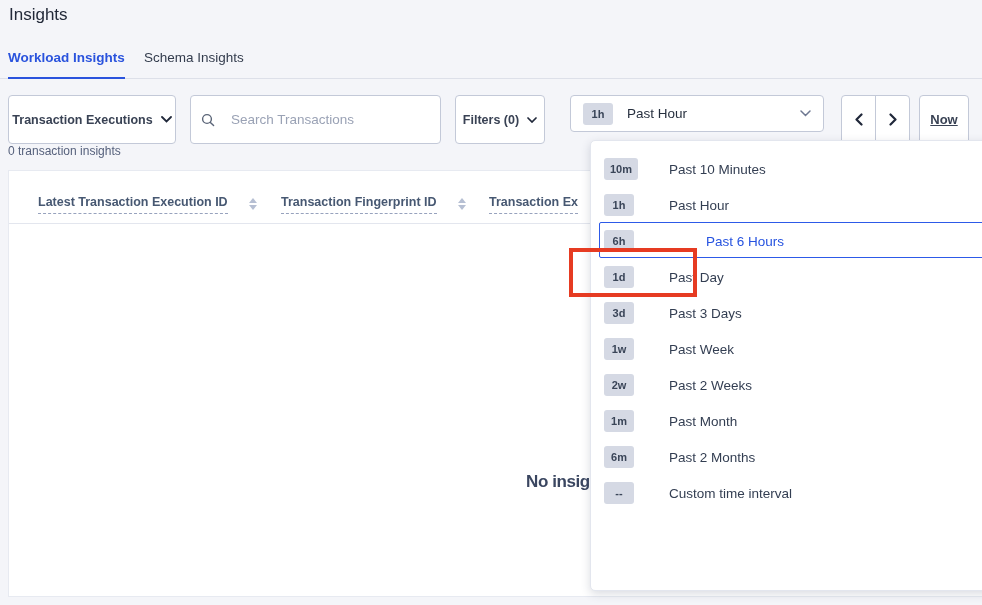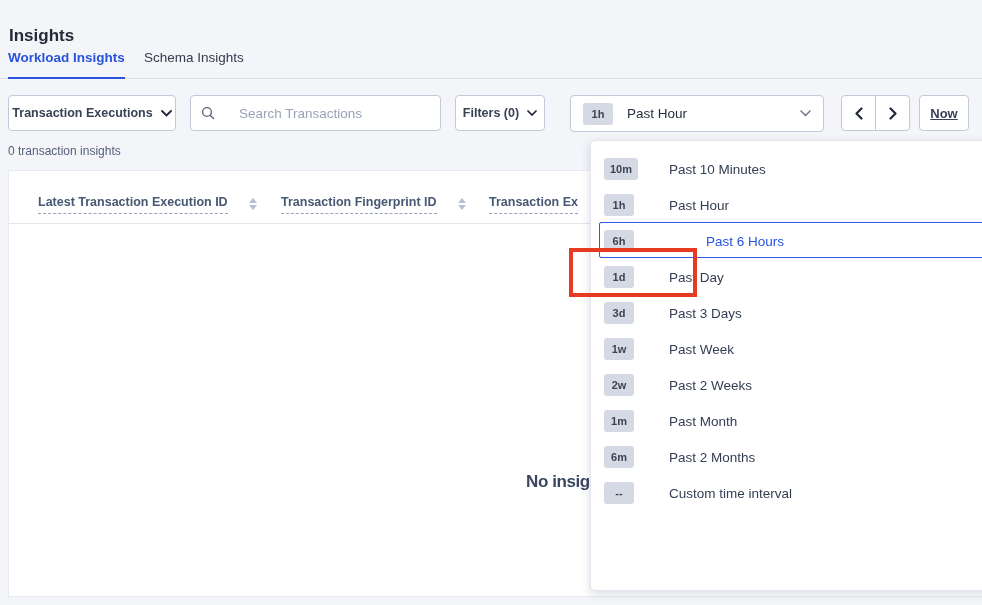--- a/index.html
+++ b/index.html
@@ -1,35 +1,35 @@
 <!DOCTYPE html>
 <html><head>
 <meta charset="utf-8">
 <style>
   * { margin:0; padding:0; box-sizing:border-box; }
   html,body { width:982px; height:605px; }
   body { font-family:"Liberation Sans", sans-serif; }
   .page { position:relative; width:982px; height:605px; background:#f4f5f9; overflow:hidden; }
 
   
-  .page-title { position:absolute; left:9px; top:5px; font-size:17px; font-weight:700; color:#232a39;margin-top:21px; }
+  .page-title { position:absolute; left:9px; top:5px; font-size:17px; font-weight:400; color:#232a39; }
   .tabbar { position:absolute; left:0; top:44px; width:100%; height:35px; border-bottom:1px solid #dde0e9; }
   .tab { position:absolute; top:6px; font-size:13.5px; color:#333c4d; height:29px; cursor:pointer; }
   .tab-active { left:8px; color:#2a53dd; font-weight:700; border-bottom:2px solid #2a53dd; }
   .tab-inactive { left:144px; font-weight:400; }
 
   
   .toolbar { position:absolute; left:0; top:95px; width:100%; height:37px; }
-  .btn, .search, .combo, .navgrp, .now { position:absolute; top:0; height:36px; background:#fff;
+  .btn, .search, .combo, .navgrp, .now { position:absolute; top:0; height:49px; background:#fff;
     border:1px solid #c3c9d8; border-radius:4px; }
   .btn { display:flex; align-items:center; justify-content:center; gap:8px;
     font-size:12.5px; font-weight:700; color:#394254; cursor:pointer; }
   .btn-view { left:8px; width:168px; }
   .btn-filters { left:455px; width:90px; }
-  .search { left:190px; width:251px; display:flex; align-items:center; padding:0 10px; gap:24px; }
+  .search { left:190px; width:251px; display:flex; align-items:center; padding:0 10px; gap:16px; }
   .search input { border:none; outline:none; flex:1; font-family:"Liberation Sans",sans-serif;
     font-size:13.5px; color:#27303f; background:transparent; }
   .search input::placeholder { color:#9aa2b5; }
   .combo { left:570px; width:254px; height:37px; display:flex; align-items:center; padding:0 12px; gap:14px; cursor:pointer; }
   .combo-label { font-size:13.5px; color:#27303f; flex:1; }
   .badge { background:#d5d9e4; color:#3a4558; font-size:11px; font-weight:700;
     border-radius:3px; padding:5px 6px; min-width:30px; text-align:center; display:inline-block; }
   .navgrp { left:841px; width:69px; display:flex; }
   .navgrp .navbtn { flex:1; display:flex; align-items:center; justify-content:center; cursor:pointer; }
   .navgrp .navbtn + .navbtn { border-left:1px solid #c3c9d8; }

